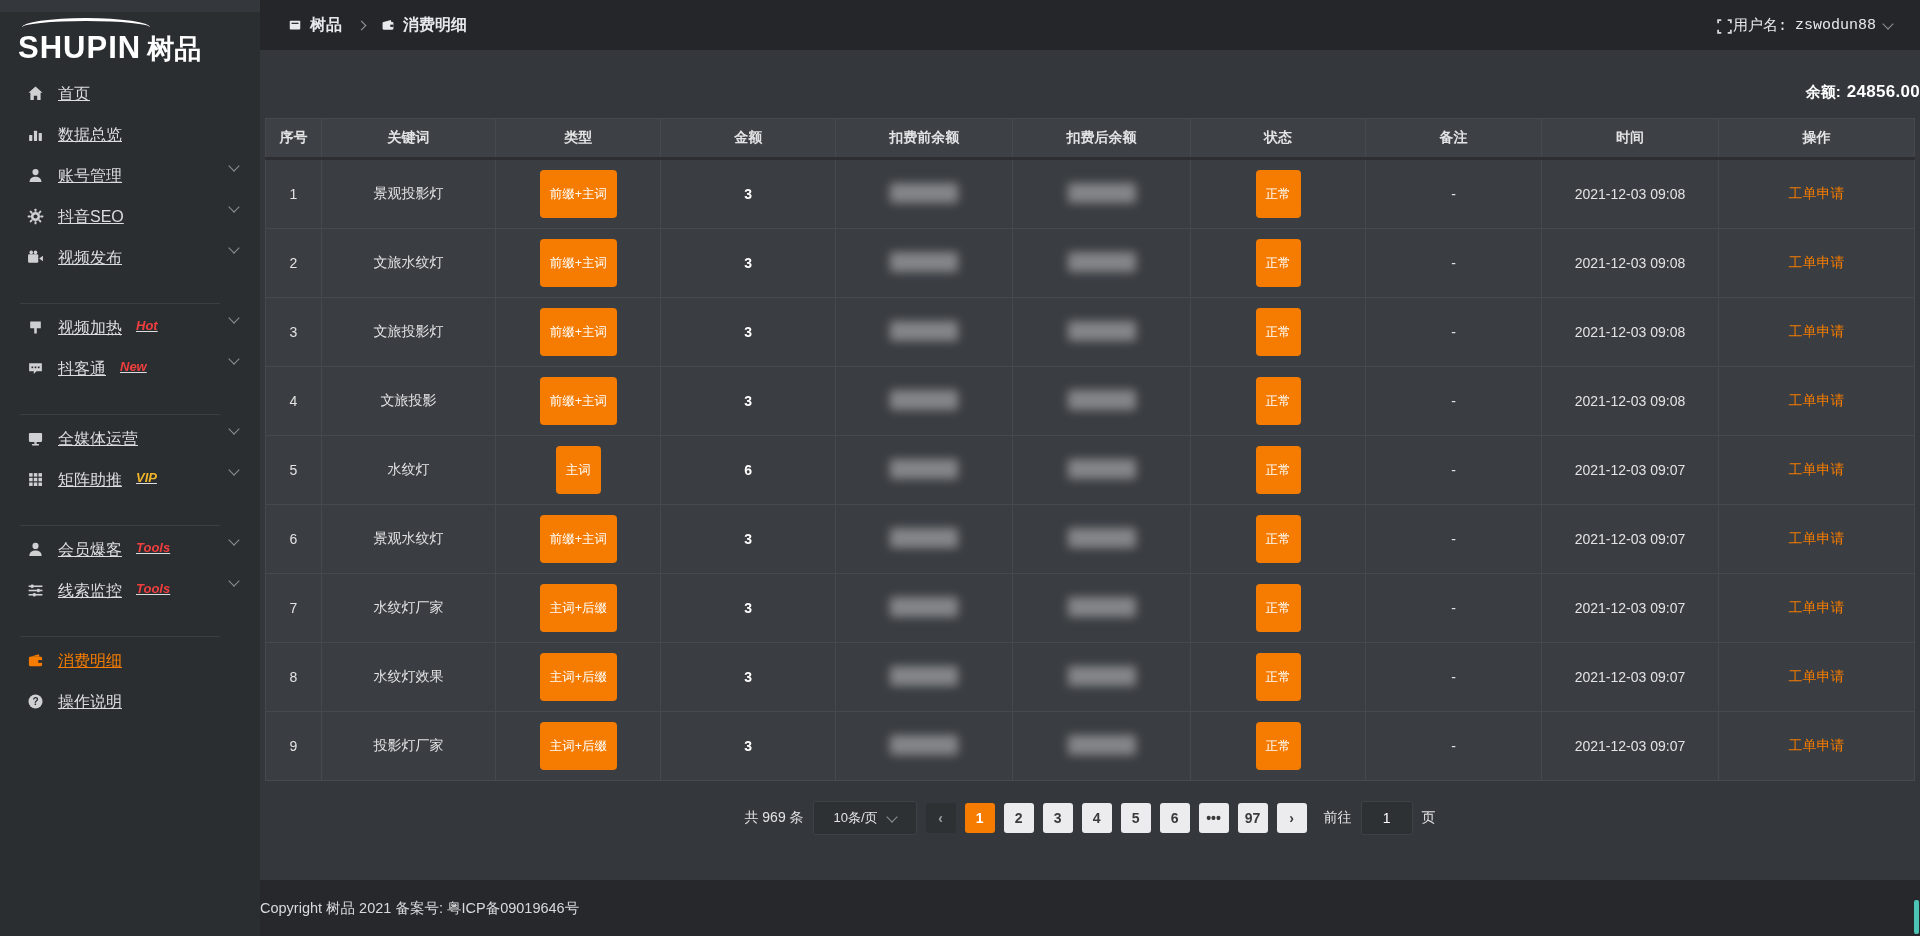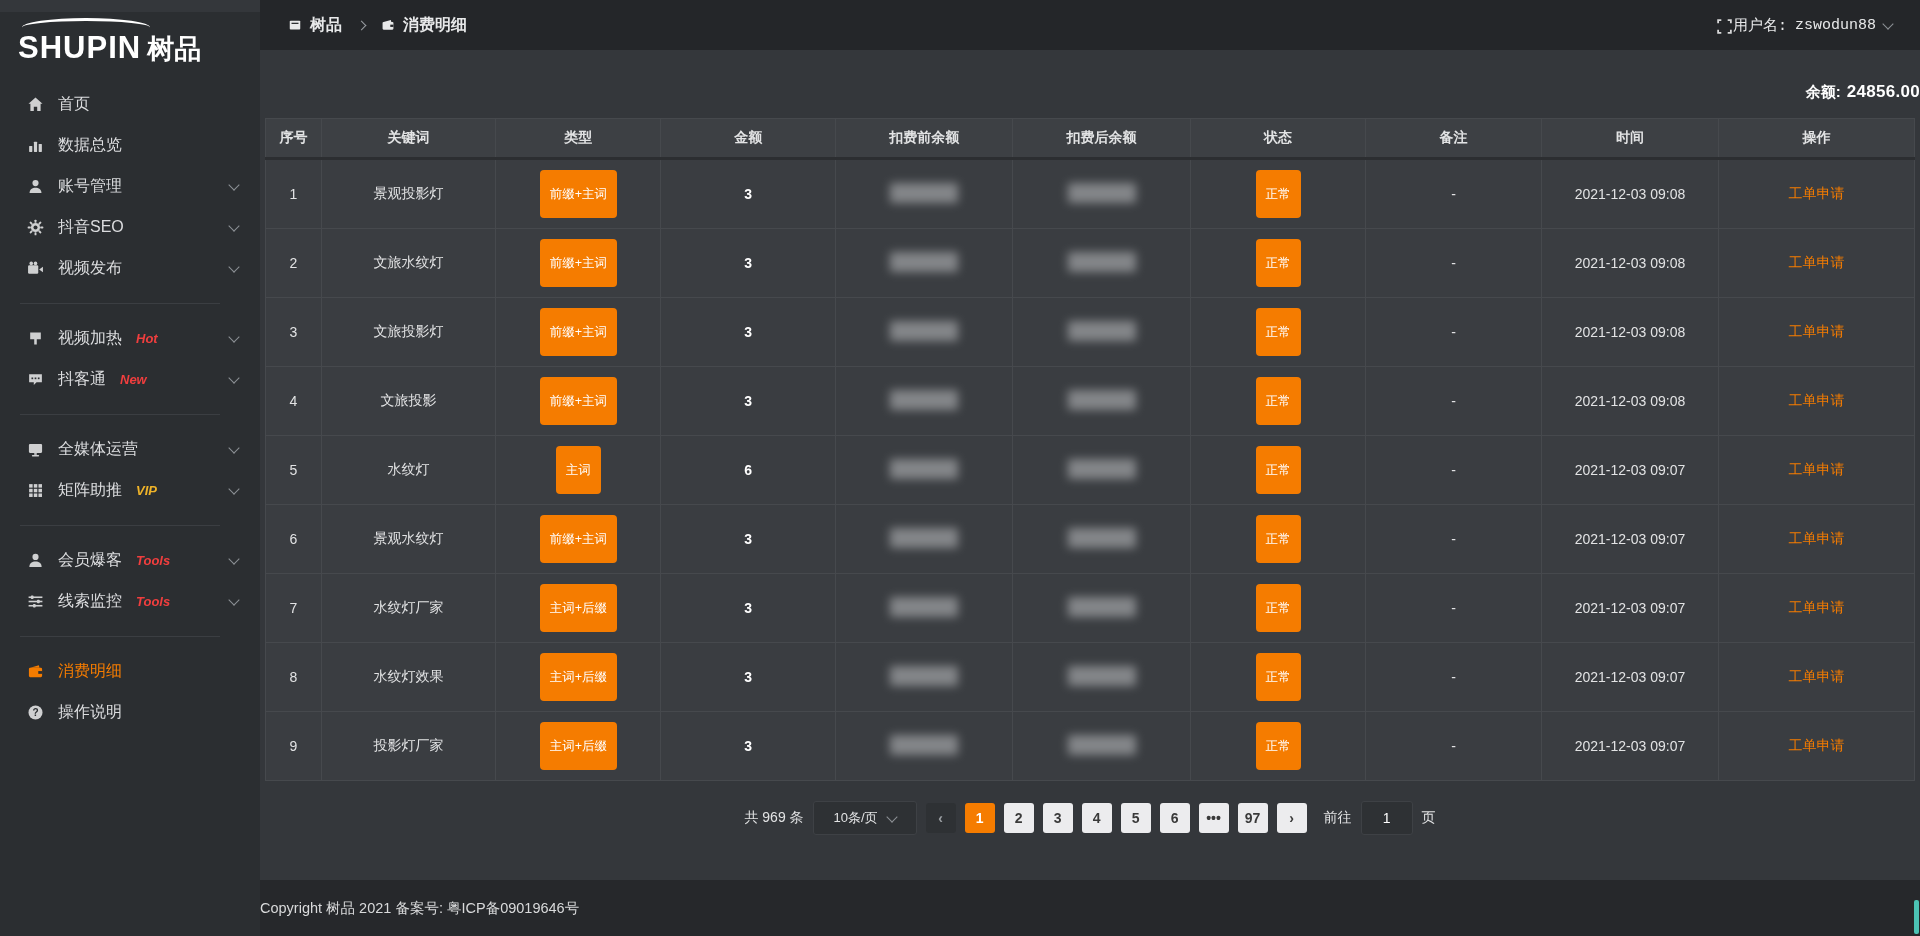--- a/index.html
+++ b/index.html
@@ -8,21 +8,21 @@
     background:#34373b;font-family:"Liberation Sans","DejaVu Sans",sans-serif;
     -webkit-font-smoothing:antialiased;
   }
   
   .sidebar{position:absolute;left:0;top:0;bottom:0;width:260px;background:#2b2e31;z-index:3;margin-top:12px;}
   .logo{padding:10px 0 4px 18px;color:#fff;position:relative;height:48px;}
   .logo-arc{position:absolute;left:22px;top:6px;width:128px;height:16px;border-top:3px solid #fff;border-radius:50% 50% 0 0;}
   .logo-text{font-size:31px;font-weight:bold;letter-spacing:1px;line-height:52px;}
   .logo-sub{font-size:27px;font-weight:bold;margin-left:6px;}
   .smenu{padding-top:10px;}
-  .sitem{display:flex;align-items:center;height:41px;padding:0 22px 0 26px;color:#dcdddf;font-size:16px;cursor:pointer;}
+  .sitem{display:flex;align-items:flex-start;height:41px;padding:0 22px 0 26px;color:#dcdddf;font-size:16px;cursor:pointer;text-decoration:underline;}
   .sitem .micon{width:18px;height:18px;margin-right:14px;display:inline-flex;align-items:center;justify-content:center;flex:none;}
   .sitem .micon svg{width:17px;height:17px;display:block;}
   .sitem.active{color:#f57c00;}
   .sbadge{font-size:13px;font-weight:bold;font-style:italic;margin-left:14px;}
   .chev{width:7px;height:7px;border-right:1.6px solid #8d9196;border-bottom:1.6px solid #8d9196;transform:rotate(45deg);margin-left:auto;margin-top:-4px;flex:none;}
   .sdivider{height:1px;background:#3b3e42;margin:14px 40px 14px 20px;}
   
   .topbar{position:absolute;left:260px;right:0;top:0;height:50px;background:#242629;display:flex;align-items:center;padding:0 28px;box-sizing:border-box;color:#e8e9ea;z-index:2;}
   .crumb{display:flex;align-items:center;font-size:16px;font-weight:bold;gap:8px;}
   .crumb .cicon svg{width:14px;height:14px;display:block;}

